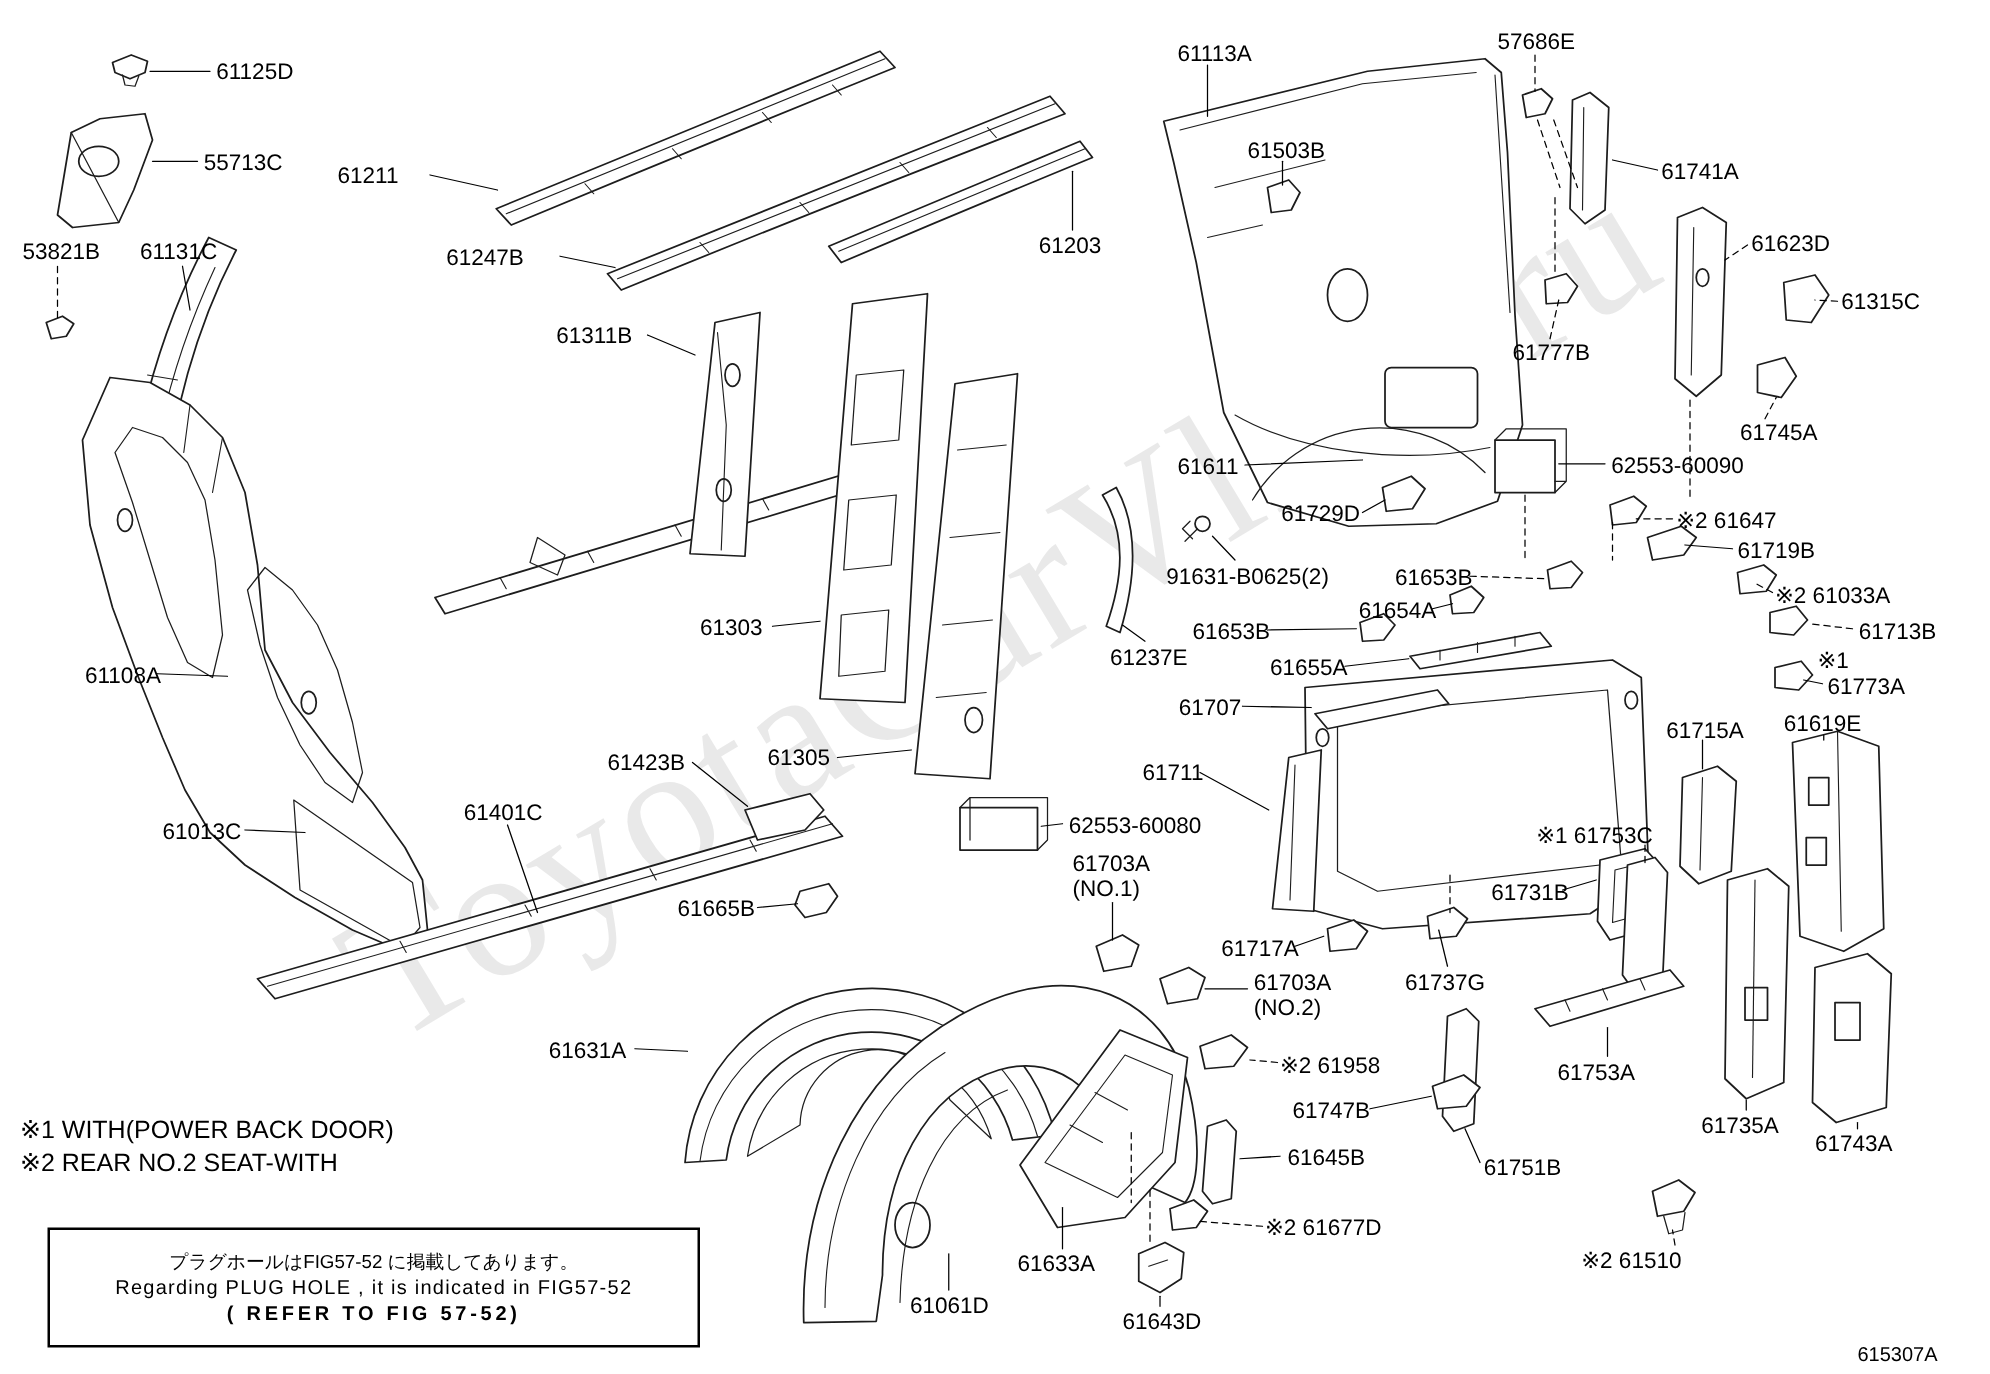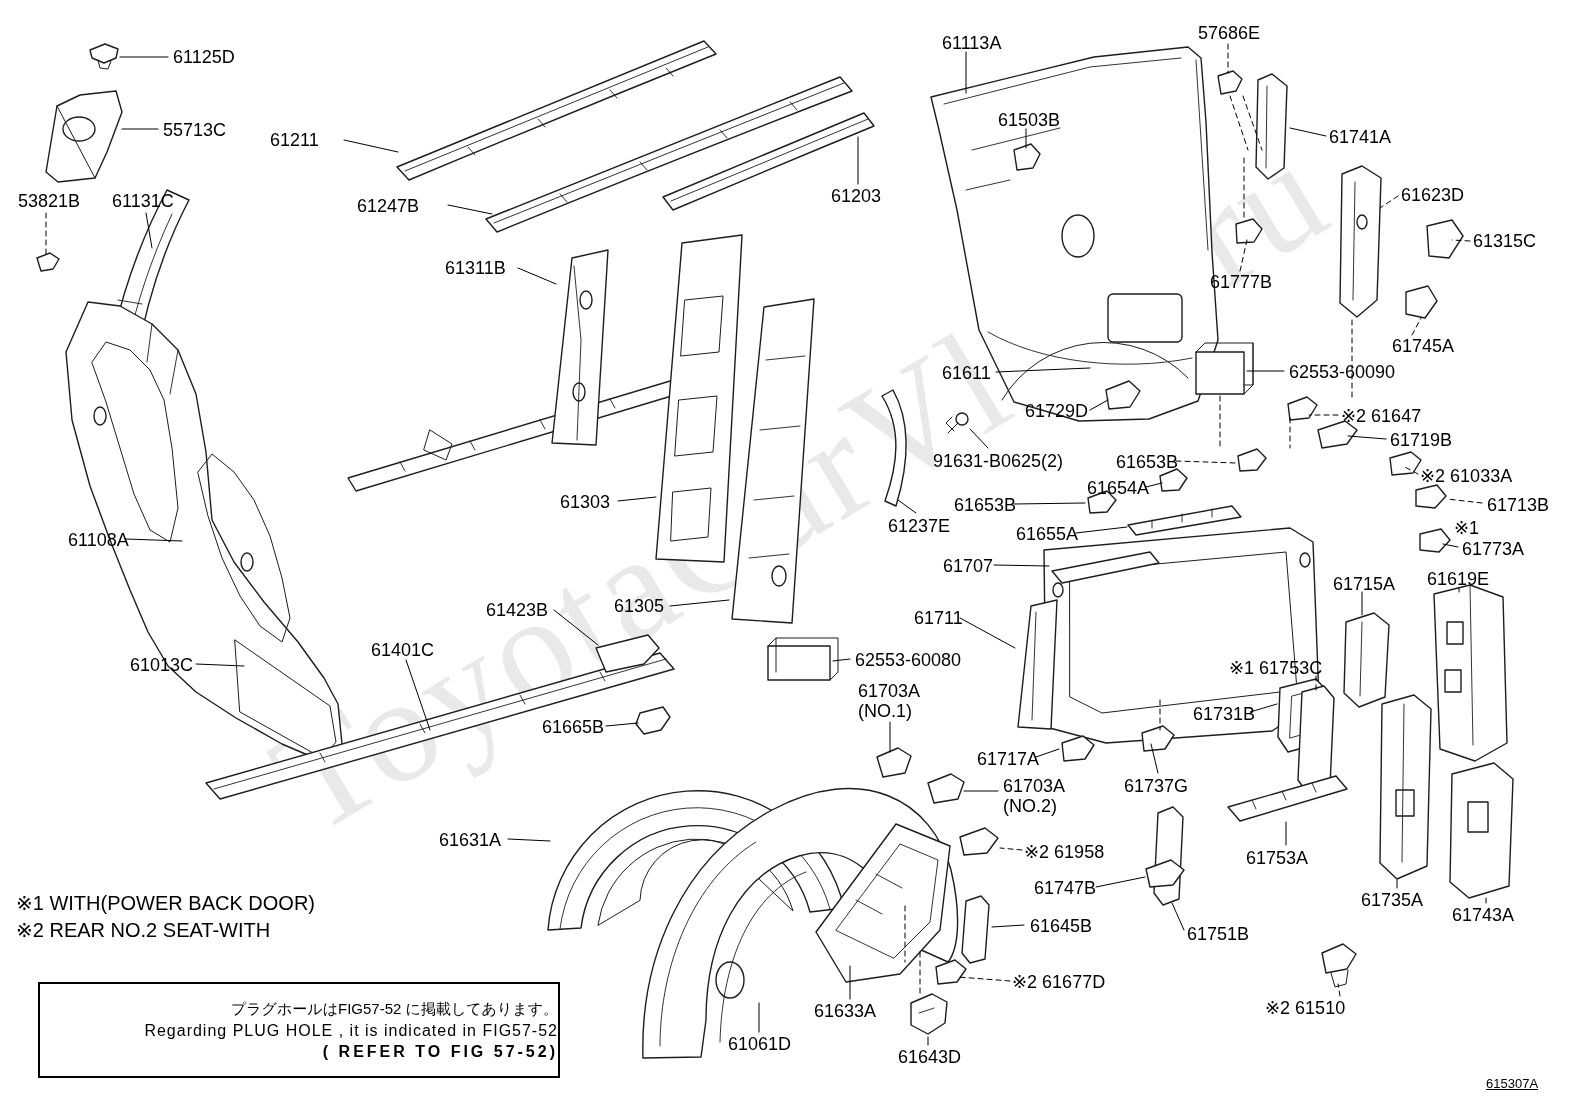--- a/index.html
+++ b/index.html
@@ -18,26 +18,26 @@
   .part-label{
     position:absolute;font-size:18px;line-height:20px;white-space:nowrap;
   }
   .part-label span{display:block;}
   .footnote{position:absolute;font-size:20px;white-space:nowrap;}
   .fn1{left:16px;top:891px;}
   .fn2{left:16px;top:918px;}
   .note-box{
     position:absolute;left:38px;top:982px;width:518px;height:92px;
     border:2px solid #000;display:flex;flex-direction:column;
-    justify-content:center;align-items:flex-end;gap:3px;
+    justify-content:center;align-items:center;gap:3px;
   }
   .note-box .jp{font-size:15px;}
   .note-box .en{font-size:16px;letter-spacing:1px;}
   .note-box .ref{font-size:16px;font-weight:bold;letter-spacing:3px;}
-  .doc-number{position:absolute;left:1486px;top:1076px;font-size:13px;text-decoration:underline;}
+  .doc-number{position:absolute;left:1486px;top:1076px;font-size:16px;}
 </style>
 </head>
 <body>
 
 <div class="canvas">
 
   <div class="watermark">ToyotaCarVline.ru</div>
 
   <svg class="artwork" width="1592" height="1099" viewBox="0 0 1592 1099" xmlns="http://www.w3.org/2000/svg">
     <g fill="none" stroke="#1d1d1d" stroke-width="1.4" stroke-linejoin="round" stroke-linecap="round">

